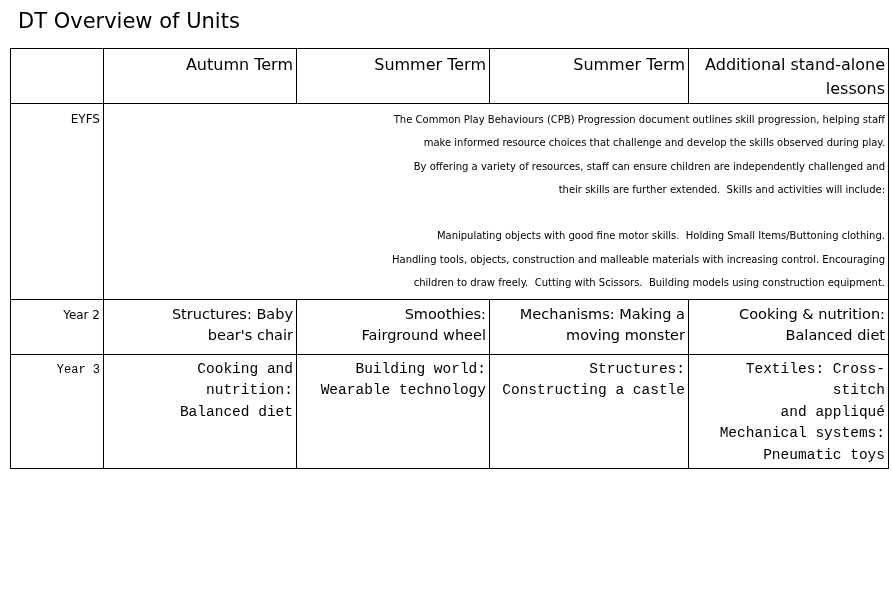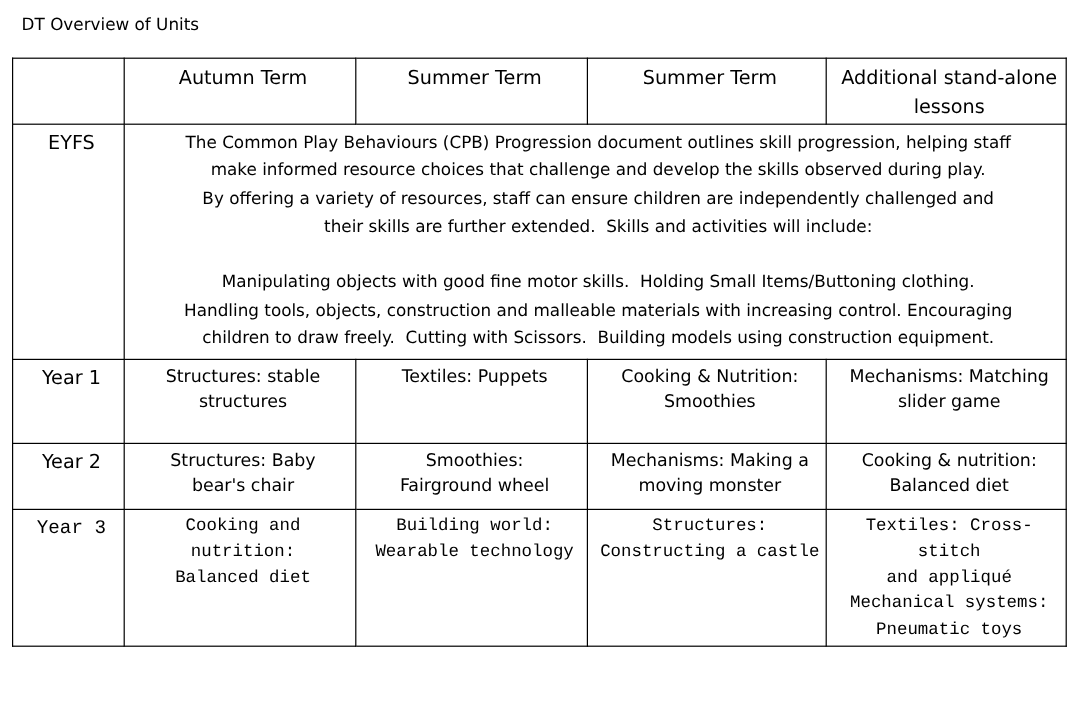--- a/index.html
+++ b/index.html
@@ -6,67 +6,67 @@
     margin: 0;
     padding: 0;
     background: #ffffff;
     color: #000000;
     font-family: "DejaVu Sans", sans-serif;
     width: 892px;
     height: 592px;
     overflow: hidden;
   }
   .page-title {
-    font-size: 14px;
+    font-size: 21px;
     font-weight: normal;
     margin: 9px 0 0 18px;
     line-height: 24px;
   }
   table.units-table {
     border-collapse: collapse;
     table-layout: fixed;
     margin: 15px 0 0 10px;
     width: 878px;
   }
   table.units-table col.c-label { width: 93px; }
   table.units-table col.c-autumn { width: 193px; }
   table.units-table col.c-spring { width: 193px; }
   table.units-table col.c-summer { width: 199px; }
   table.units-table col.c-additional { width: 200px; }
 
   table.units-table th,
   table.units-table td {
     border: 1px solid #000000;
     vertical-align: top;
-    text-align: center;
+    text-align: right;
     white-space: pre-wrap;
     word-wrap: break-word;
     padding: 4px 3px 2px 8px;
   }
   tr.r-header  { height: 54px; }
   tr.r-eyfs    { height: 196px; }
   tr.r-year1   { height: 70px; }
   tr.r-year2   { height: 55px; }
   tr.r-year3   { height: 91px; font-family: Liberation Mono, monospace; }
   tr.r-year4   { height: 72px; }
 
   th.col-header {
     font-weight: normal;
     font-size: 16px;
     line-height: 24px;
     padding-top: 5px;
   }
   td.row-label {
-    font-size: 16px;
+    font-size: 12px;
     line-height: 22px;
     padding-top: 6px;
     padding-left: 12px;
   }
   td.eyfs-cell {
-    font-size: 14px;
+    font-size: 10px;
     line-height: 23.3px;
     padding-top: 5px;
   }
   td.unit-cell {
     font-size: 14.5px;
     line-height: 21.4px;
     padding-top: 5px;
   }
 </style>
 </head>
@@ -96,30 +96,20 @@
       <td class="row-label">EYFS</td>
       <td class="eyfs-cell" colspan="4">The Common Play Behaviours (CPB) Progression document outlines skill progression, helping staff
 make informed resource choices that challenge and develop the skills observed during play.
 By offering a variety of resources, staff can ensure children are independently challenged and
 their skills are further extended.  Skills and activities will include:
 
 Manipulating objects with good fine motor skills.  Holding Small Items/Buttoning clothing.
 Handling tools, objects, construction and malleable materials with increasing control. Encouraging
 children to draw freely.  Cutting with Scissors.  Building models using construction equipment.</td>
     </tr>
-    <tr class="r-year1">
-      <td class="row-label">Year 1</td>
-      <td class="unit-cell">Structures: stable
-structures</td>
-      <td class="unit-cell">Textiles: Puppets</td>
-      <td class="unit-cell">Cooking &amp; Nutrition:
-Smoothies</td>
-      <td class="unit-cell">Mechanisms: Matching
-slider game</td>
-    </tr>
     <tr class="r-year2">
       <td class="row-label">Year 2</td>
       <td class="unit-cell">Structures: Baby
 bear's chair</td>
       <td class="unit-cell">Smoothies:
 Fairground wheel</td>
       <td class="unit-cell">Mechanisms: Making a
 moving monster</td>
       <td class="unit-cell">Cooking &amp; nutrition:
 Balanced diet</td>

